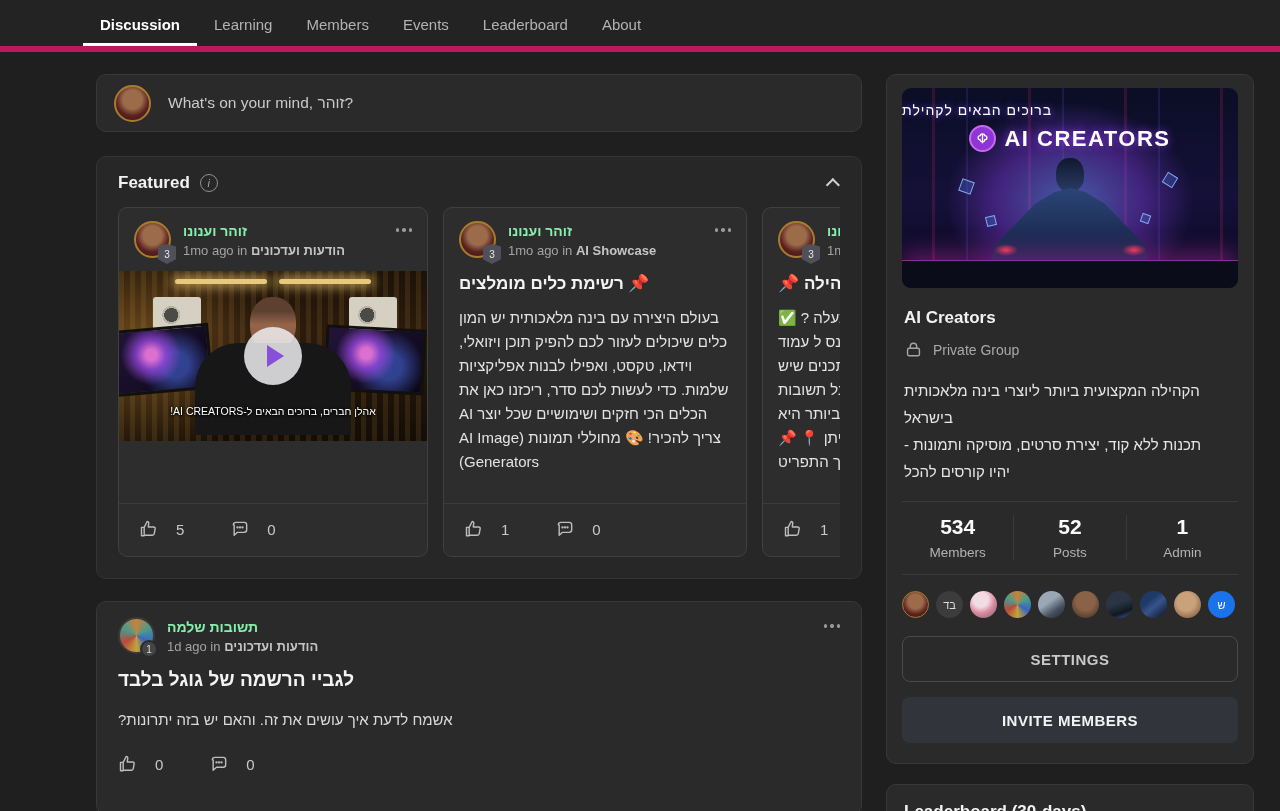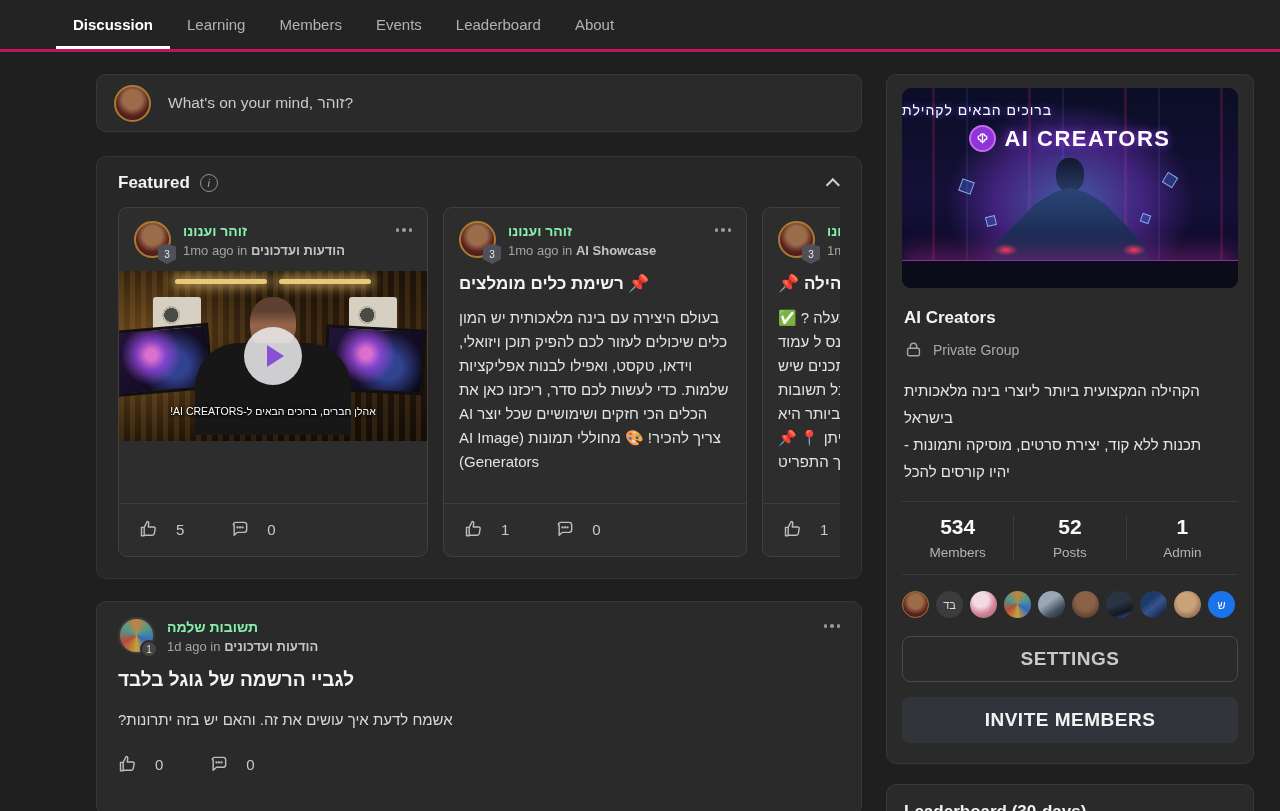--- a/index.html
+++ b/index.html
@@ -1,20 +1,20 @@
 <!DOCTYPE html>
 <html><head>
 <meta charset="utf-8">
 <style>
   * { margin:0; padding:0; box-sizing:border-box; }
   html,body { width:1280px; height:811px; overflow:hidden; background:#1f1f1f;
     font-family:"Liberation Sans", sans-serif; color:#e8e8e8; }
 
   
-  .topnav { height:52px; border-bottom:3px solid #be185d; padding-left:56px;
+  .topnav { height:52px; border-bottom:6px solid #be185d; padding-left:83px;
     display:flex; background:#232323; }
   .tab { padding:0 17px; line-height:49px; font-size:15px; color:#b2b2b2;
     border-bottom:3px solid transparent; cursor:pointer; white-space:nowrap; }
   .tab.active { color:#ffffff; font-weight:bold; border-bottom-color:#ffffff; }
 
   
   .page { display:flex; align-items:flex-start; padding:22px 26px 0 96px; gap:24px; }
   .main { width:766px; flex:none; }
   .side { width:368px; flex:none; }
 
@@ -166,21 +166,21 @@
   .avrow .sav:nth-child(3){ background:radial-gradient(circle at 40% 32%, #f2dce4 0 30%, #d98ca0 55%, #7a5a66); }
   .avrow .sav:nth-child(4){ background:conic-gradient(#c9823a,#4a9a8c,#3a64c0,#c2a33a,#b84a3a,#4a9a8c,#c9823a); }
   .avrow .sav:nth-child(5){ background:linear-gradient(145deg,#9aa7b5 0 40%,#45505e 70%,#23282e); }
   .avrow .sav:nth-child(6){ background:radial-gradient(circle at 50% 38%, #8a6248 0 42%, #3c2a20); }
   .avrow .sav:nth-child(7){ background:linear-gradient(160deg,#2a3442 0 45%,#121821 75%,#3a64c0); }
   .avrow .sav:nth-child(8){ background:linear-gradient(140deg,#1e3a66 0 35%,#36558c 55%,#0b1020); }
   .avrow .sav:nth-child(9){ background:radial-gradient(circle at 45% 40%, #caa27a 0 40%, #6b4a33); }
   .avrow .sav:nth-child(10){ background:#1a73e8; color:#ffffff; }
 
   .btn { height:46px; border-radius:8px; display:flex; align-items:center; justify-content:center;
-    font-size:19px; font-weight:bold; letter-spacing:0.5px; cursor:pointer; }
+    font-size:15px; font-weight:bold; letter-spacing:0.5px; cursor:pointer; }
   .btn-settings { margin-top:18px; border:1px solid #4a4a4a; color:#c9c9c9; background:transparent; }
   .btn-invite { margin-top:15px; background:#31353b; color:#f2f2f2; }
 
   .lcard { margin-top:20px; padding:17px 17px 60px; }
   .ltitle { font-size:17px; font-weight:bold; color:#f2f2f2; }
 
   svg { display:block; }
 </style>
 </head>
 <body>

